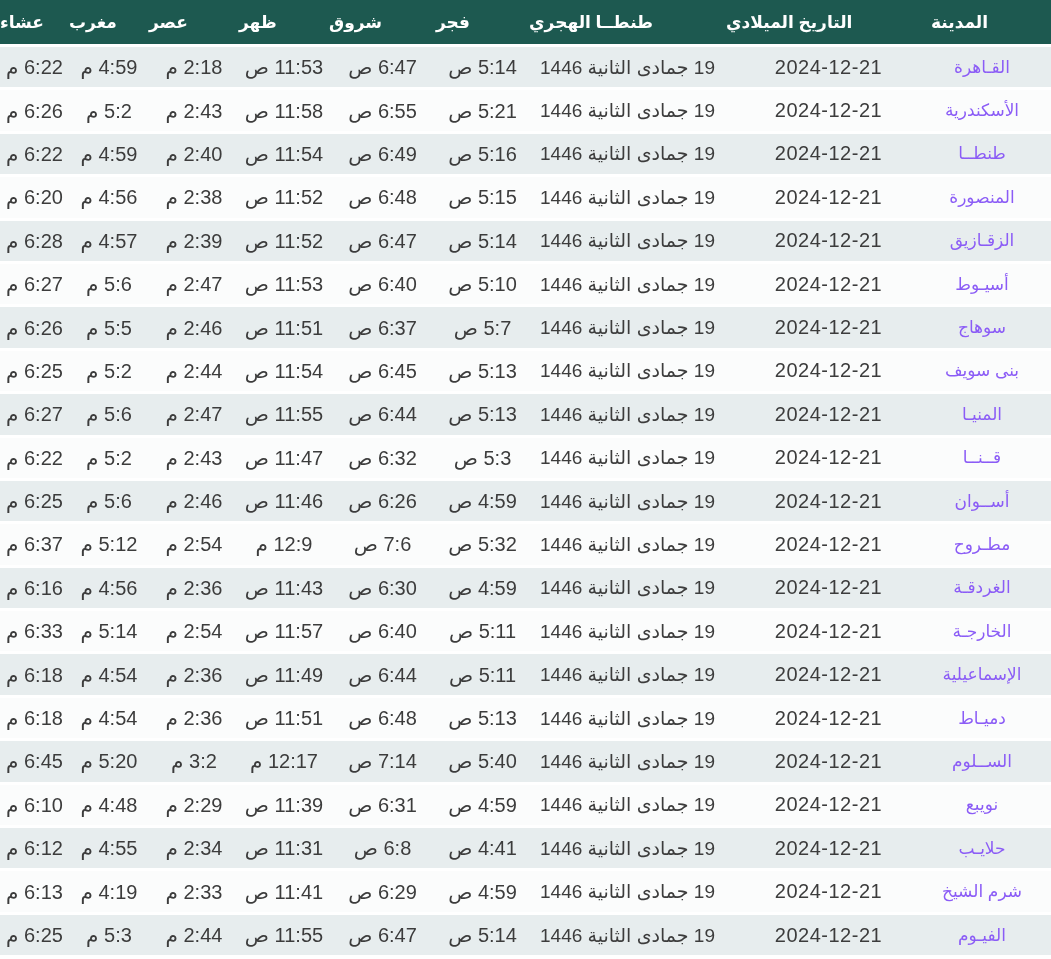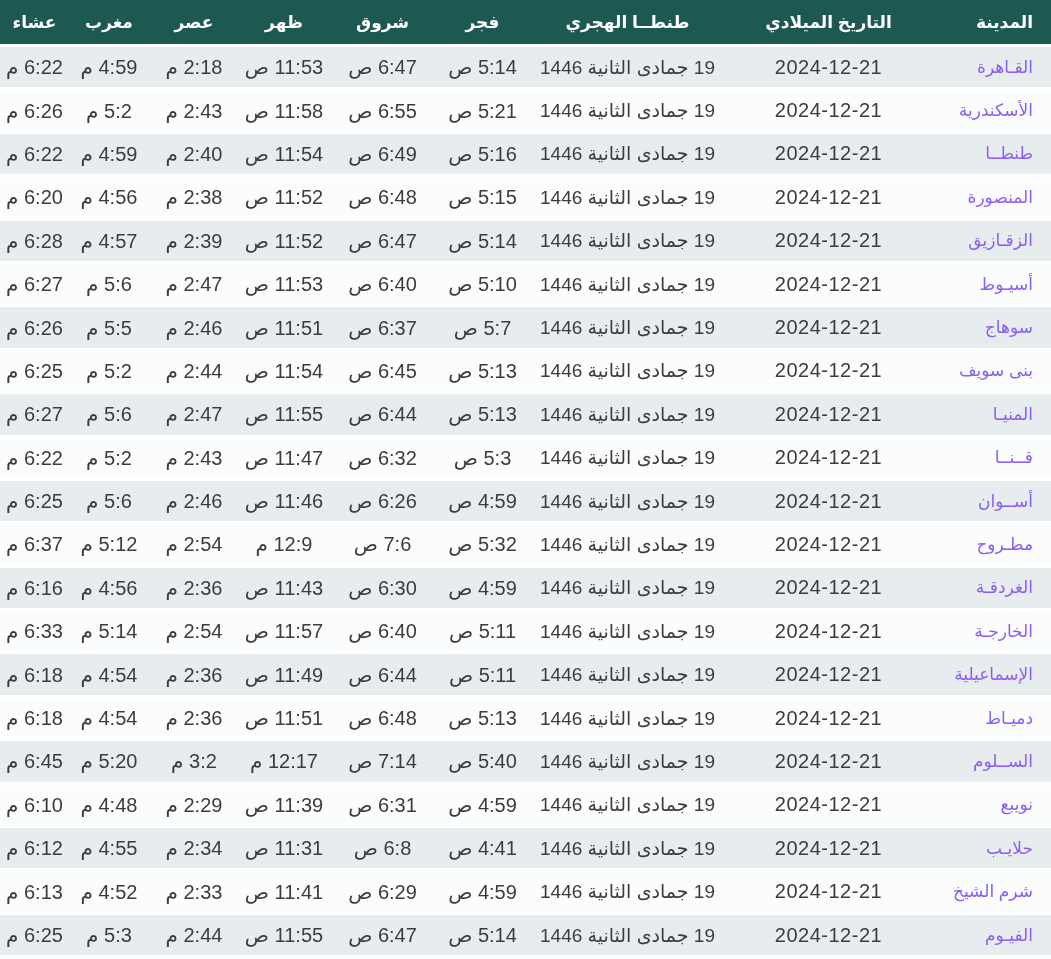--- a/index.html
+++ b/index.html
@@ -17,39 +17,38 @@
     border-spacing: 0;
     table-layout: fixed;
   }
   .ptable th {
     background: #1d5950;
     color: #ffffff;
     font-size: 17px;
     font-weight: 700;
     height: 47px;
     padding: 0;
-    text-align: center;
+    text-align: left;
     vertical-align: middle;
     border-bottom: 3px solid #ffffff;
   }
   .ptable td {
     height: 43.4px;
     padding: 0;
     text-align: center;
     vertical-align: middle;
     border-bottom: 3px solid #ffffff;
     font-size: 20px;
     color: #3c3c3c;
     white-space: nowrap;
     overflow: hidden;
   }
   .ptable tbody tr:nth-child(odd) td { background: #e7edee; }
   .ptable tbody tr:nth-child(even) td { background: #fbfcfc; }
   .ptable th.col-city, .ptable td.col-city {
-    text-align: right;
     padding-right: 18px;
     padding-left: 0;
   }
   .ptable td.col-city { font-size: 17px; color: #8b5cf6; }
   .ptable td.col-hijri { font-size: 19px; }
   .ptable td.col-greg { font-size: 20px; letter-spacing: 0.5px; }
 </style>
 </head>
 <body>
 
@@ -289,21 +288,21 @@
     <td class="col-isha">6:12 م</td>
   </tr>
       <tr>
     <td class="col-city">شرم الشيخ</td>
     <td class="col-greg">2024-12-21</td>
     <td class="col-hijri">19 جمادى الثانية 1446</td>
     <td class="col-fajr">4:59 ص</td>
     <td class="col-sunrise">6:29 ص</td>
     <td class="col-dhuhr">11:41 ص</td>
     <td class="col-asr">2:33 م</td>
-    <td class="col-maghrib">4:52 م</td>
+    <td class="col-maghrib">4:19 م</td>
     <td class="col-isha">6:13 م</td>
   </tr>
       <tr>
     <td class="col-city">الفيـوم</td>
     <td class="col-greg">2024-12-21</td>
     <td class="col-hijri">19 جمادى الثانية 1446</td>
     <td class="col-fajr">5:14 ص</td>
     <td class="col-sunrise">6:47 ص</td>
     <td class="col-dhuhr">11:55 ص</td>
     <td class="col-asr">2:44 م</td>

